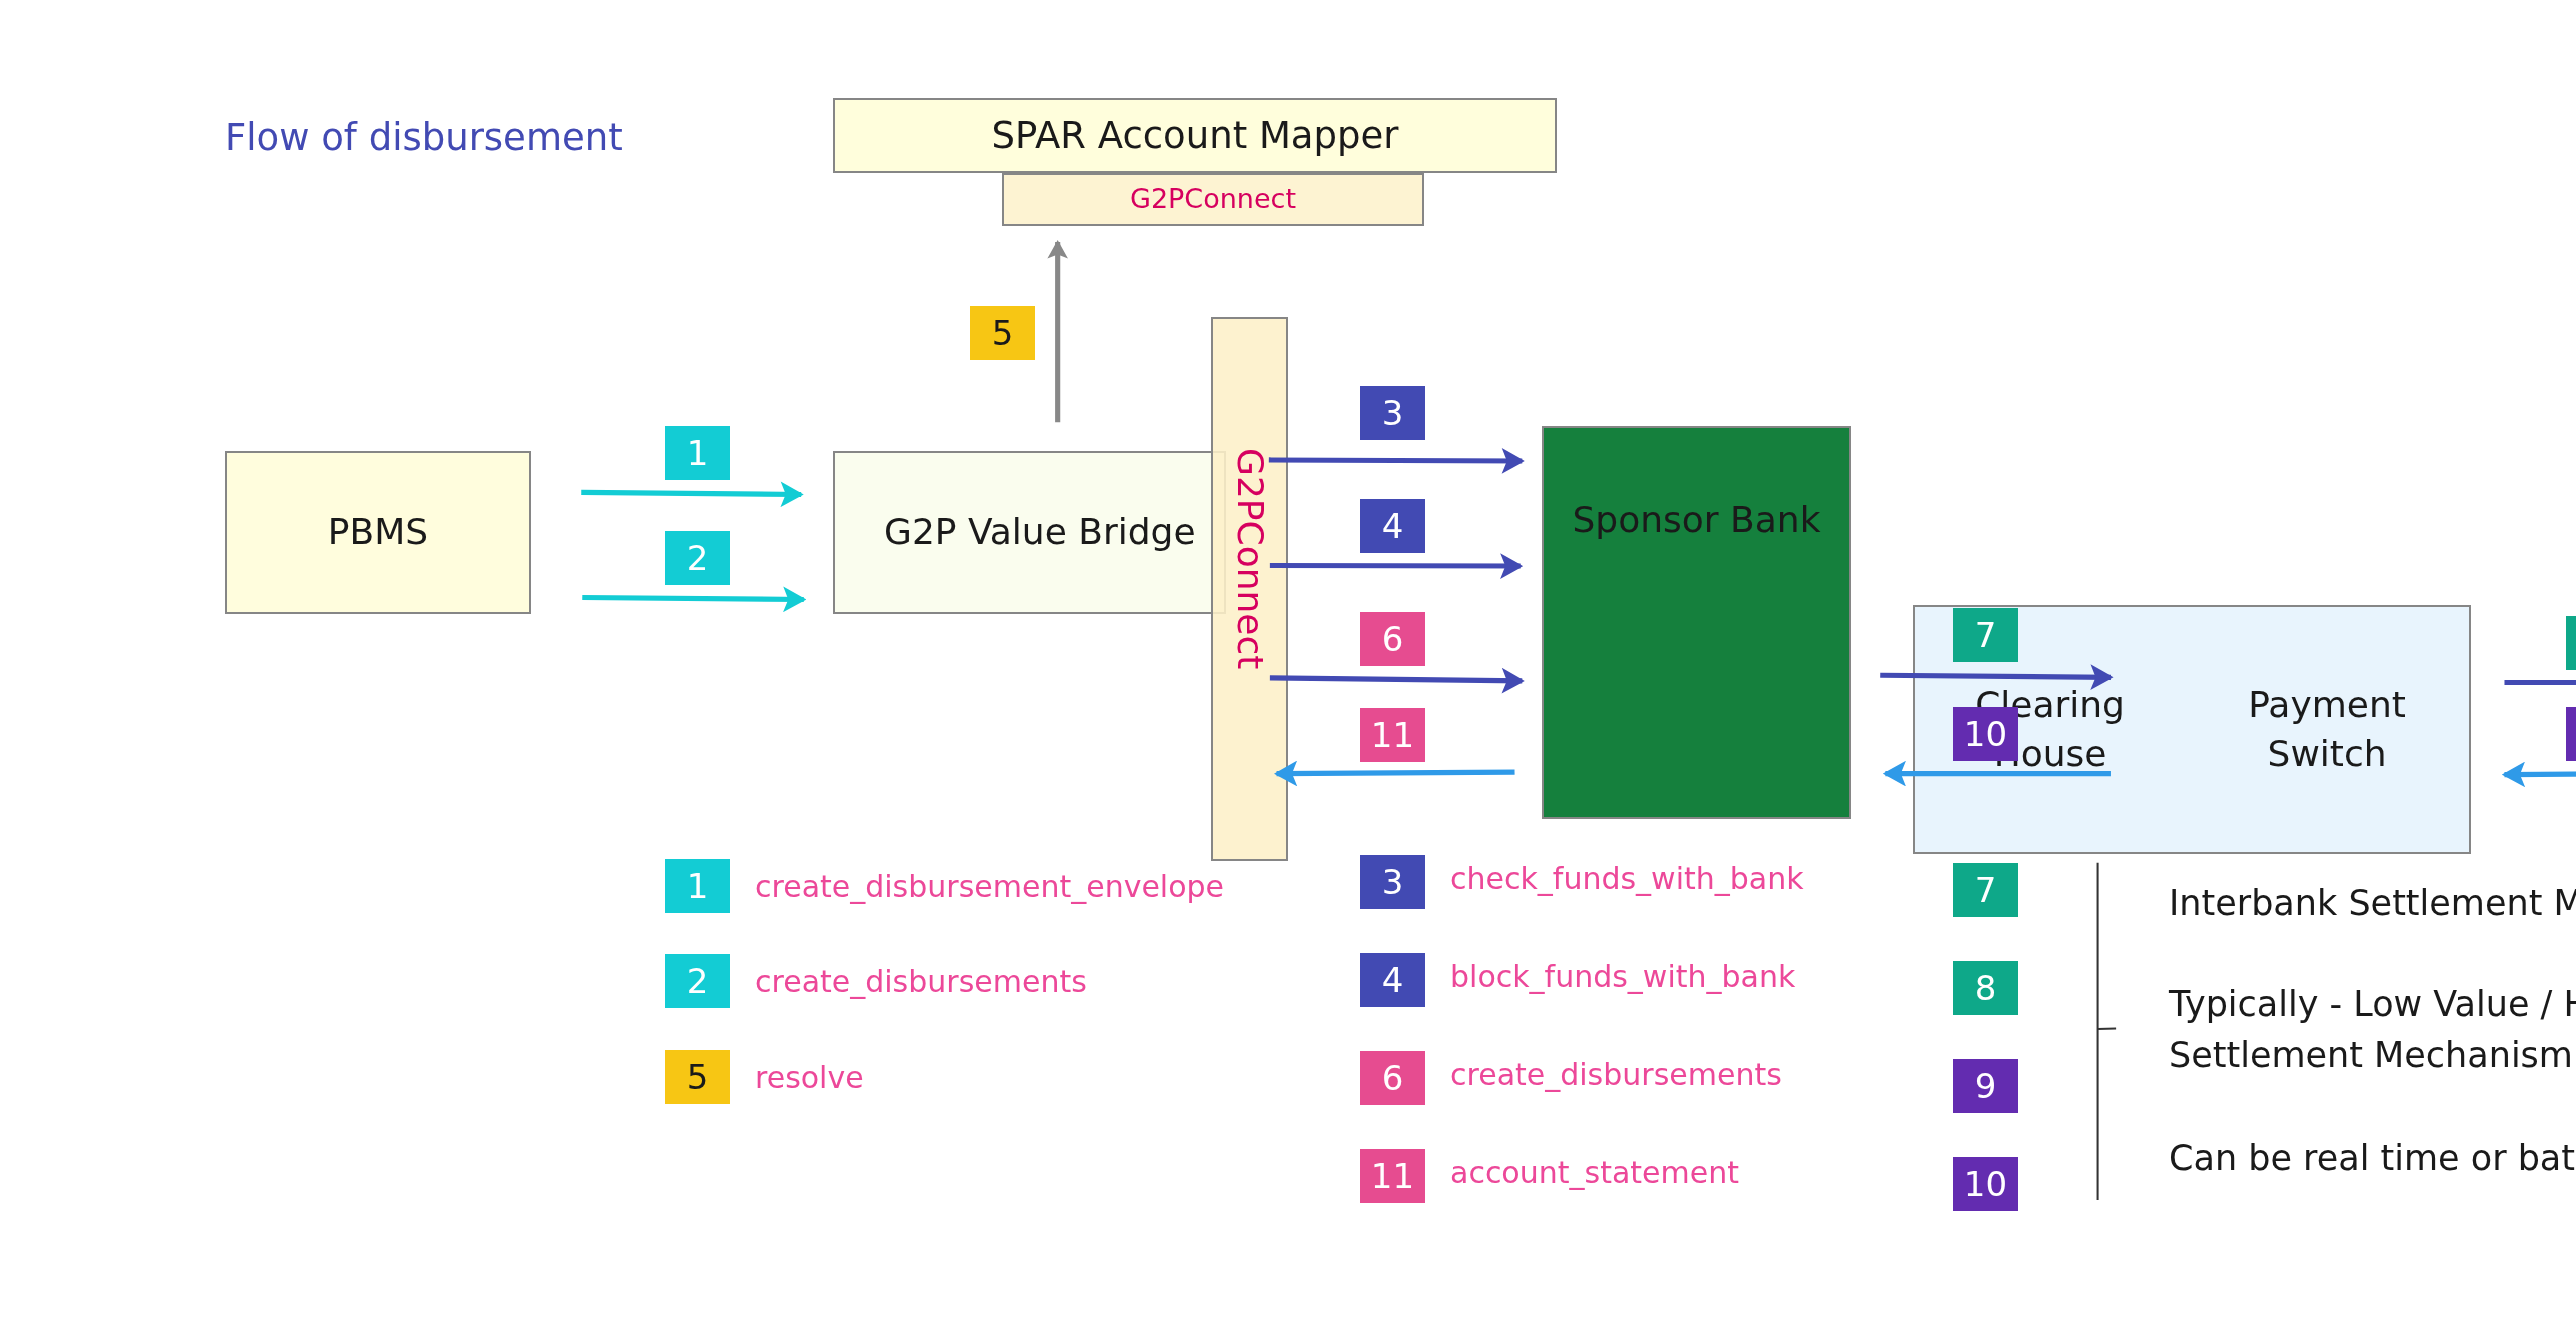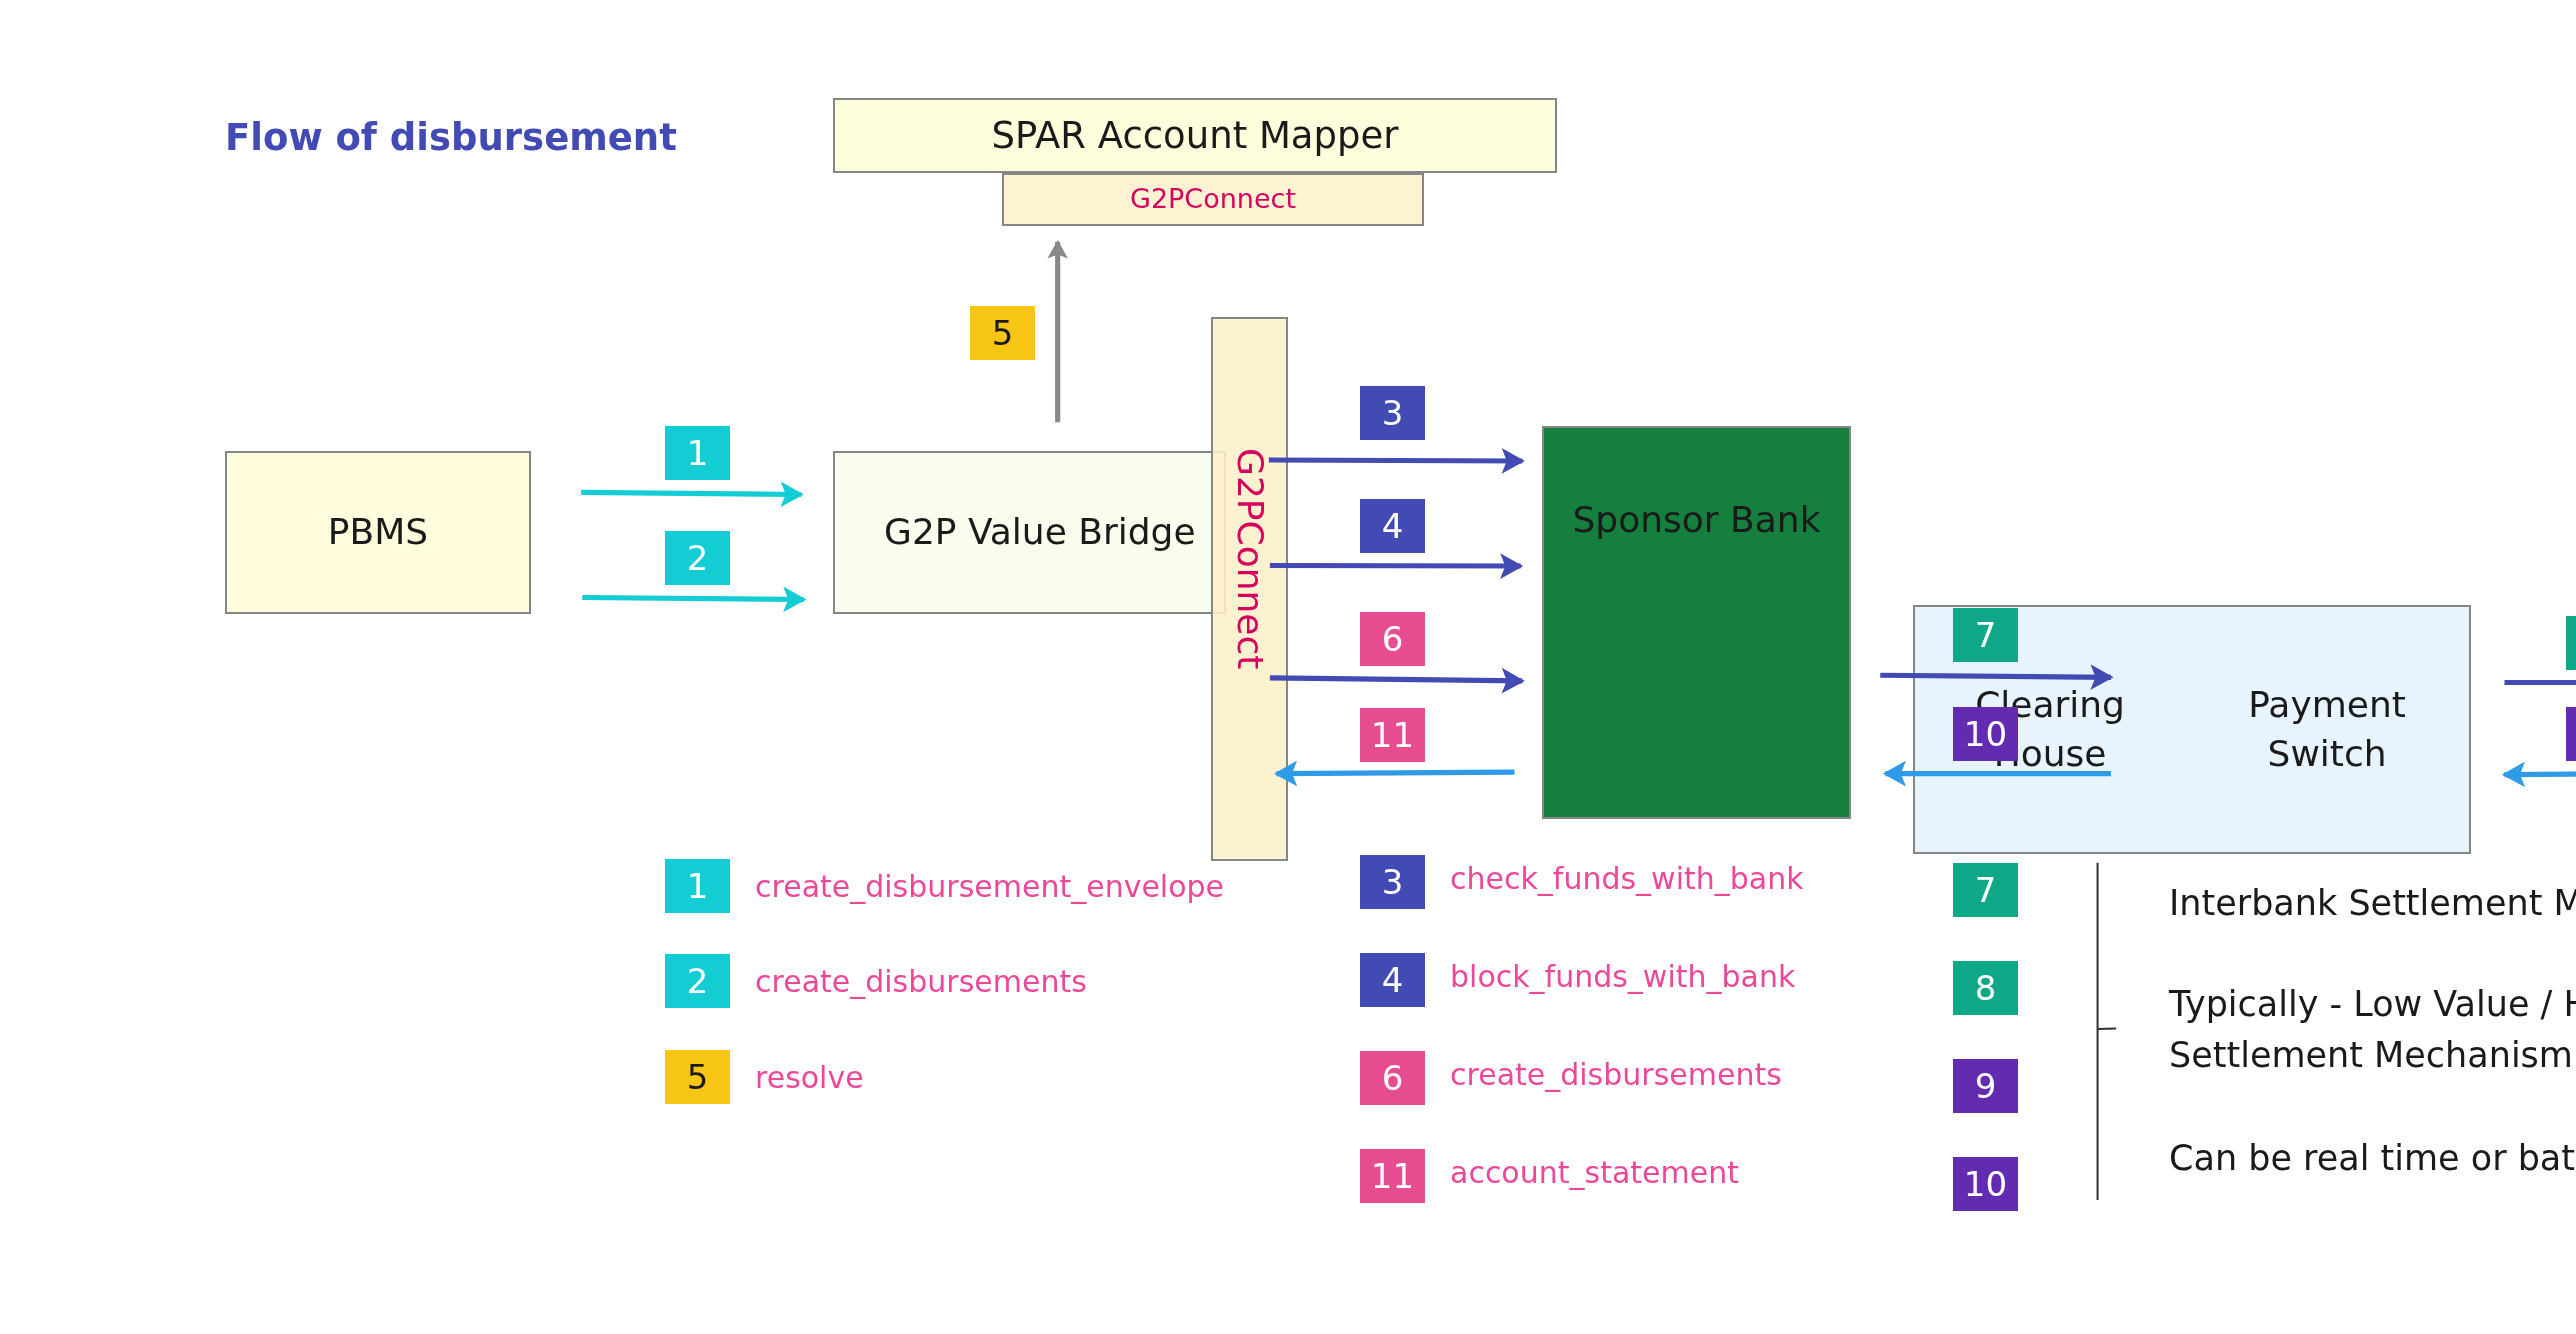--- a/index.html
+++ b/index.html
@@ -10,21 +10,21 @@
          color: #1a1a1a; text-align: center; line-height: 1.35; }
   .badge { display: flex; align-items: center; justify-content: center; color: #ffffff;
            font-size: 34px; }
   .legend-text { font-size: 30px; color: #ec4899; white-space: nowrap; }
   .note-text { font-size: 35px; color: #1a1a1a; line-height: 1.45; }
   svg.arrows { position: absolute; left: 0; top: 0; }
 </style>
 </head>
 <body>
 
-<div class="abs" style="left:225px; top:116px; font-size:37px; font-weight:bold; color:#424ab3; white-space:nowrap;">Flow of disbursement</div>
+<div class="abs" style="left:225px; top:116px; font-size:37px; font-weight:normal; color:#424ab3; white-space:nowrap;">Flow of disbursement</div>
 
 <div class="abs box" style="left:833px; top:98px; width:724px; height:75px; background:#fffedc; font-size:37px;">
   <span>SPAR Account Mapper</span>
 </div>
 <div class="abs box" style="left:1002px; top:173px; width:422px; height:53px; background:#fdf3d2; font-size:27px; color:#d6005f;">
   <span>G2PConnect</span>
 </div>
 
 <div class="abs box" style="left:225px; top:451px; width:306px; height:163px; background:#fffddd; font-size:36px;">
   <span>PBMS</span>

